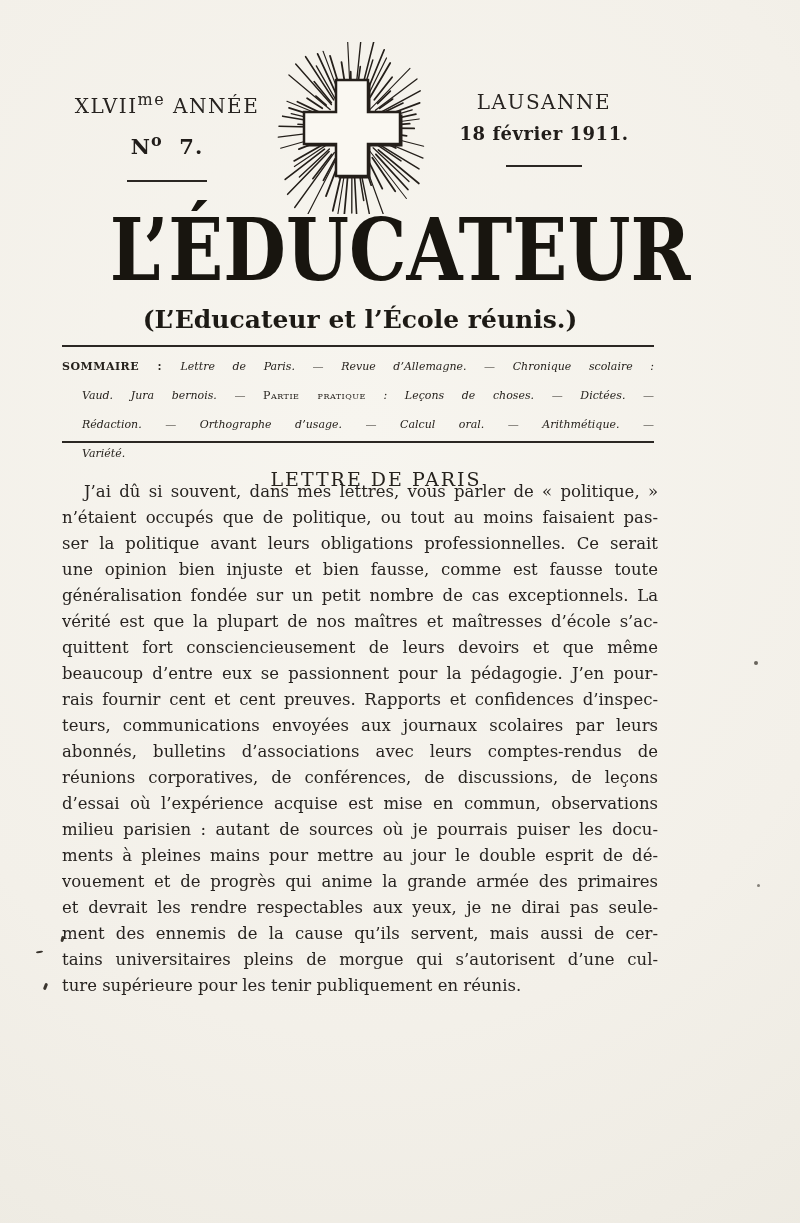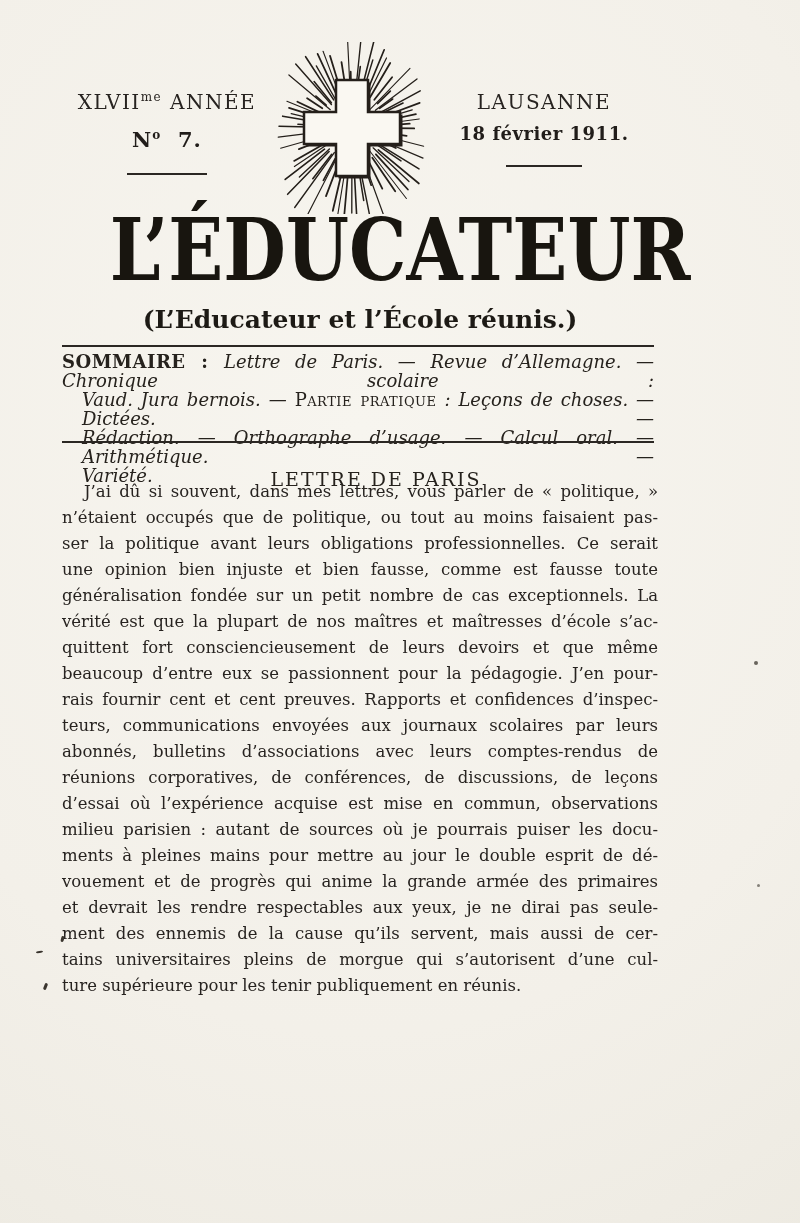--- a/index.html
+++ b/index.html
@@ -7,42 +7,42 @@
     position:relative;width:800px;height:1223px;margin:0 auto;
     background:
       radial-gradient(ellipse 120% 90% at 45% 35%, #f7f5ef 0%, #f3f0e9 55%, #ebe8df 100%);
     font-family:"DejaVu Serif","Liberation Serif",serif;
     color:#2a2621;overflow:hidden;
   }
   
   .mh-left{position:absolute;left:58px;top:90px;width:218px;text-align:center;}
   .mh-right{position:absolute;left:438px;top:90px;width:212px;text-align:center;}
   .annee,.city{font-size:20px;letter-spacing:1.5px;white-space:nowrap;color:#272320;}
-  .annee sup,.numero sup{font-size:12px;}
+  .annee sup,.numero sup{font-size:16px;}
   .numero{font-size:21px;font-weight:bold;margin-top:13px;letter-spacing:1px;color:#211d1a;}
   .date{font-size:18px;font-weight:bold;margin-top:9px;letter-spacing:.5px;color:#211d1a;white-space:nowrap;}
   .mh-rule{border:0;border-top:2px solid #2b2723;margin:21px auto 0;}
   .mh-rule.left{width:80px;}
   .mh-rule.right{width:76px;}
   .emblem{position:absolute;left:256px;top:42px;width:192px;height:172px;}
   
   .title{
     position:absolute;top:201px;left:62px;width:596px;margin:0;
     text-align:center;font-size:86px;line-height:98px;font-weight:bold;
     color:#18150f;transform:scaleX(.84);white-space:nowrap;
   }
   .subtitle{
     position:absolute;top:305px;left:62px;width:596px;margin:0;
     text-align:center;font-size:25px;font-weight:bold;color:#1d1a15;
   }
   .rule-full{position:absolute;left:62px;width:592px;border:0;border-top:2px solid #2b2723;margin:0;}
   .rule-1{top:345px;}
   .rule-2{top:441px;}
   
-  .sommaire{position:absolute;top:352px;left:62px;width:592px;font-size:18px;line-height:19px;color:#26221d;}
+  .sommaire{position:absolute;top:352px;left:62px;width:592px;font-size:11px;line-height:29px;color:#26221d;}
   .som-line{text-align:justify;text-align-last:justify;}
   .som-line.hang{padding-left:20px;}
   .som-line.no-just{text-align-last:left;}
   .run-label{font-weight:bold;font-style:normal;letter-spacing:.5px;}
   .run-italic{font-style:italic;}
   .run-smallcaps{font-style:normal;font-variant:small-caps;letter-spacing:.5px;}
   
   .article-heading{
     position:absolute;top:452px;left:62px;width:596px;margin:16px;
     text-align:center;font-size:19px;font-weight:normal;letter-spacing:2px;color:#26221d;

